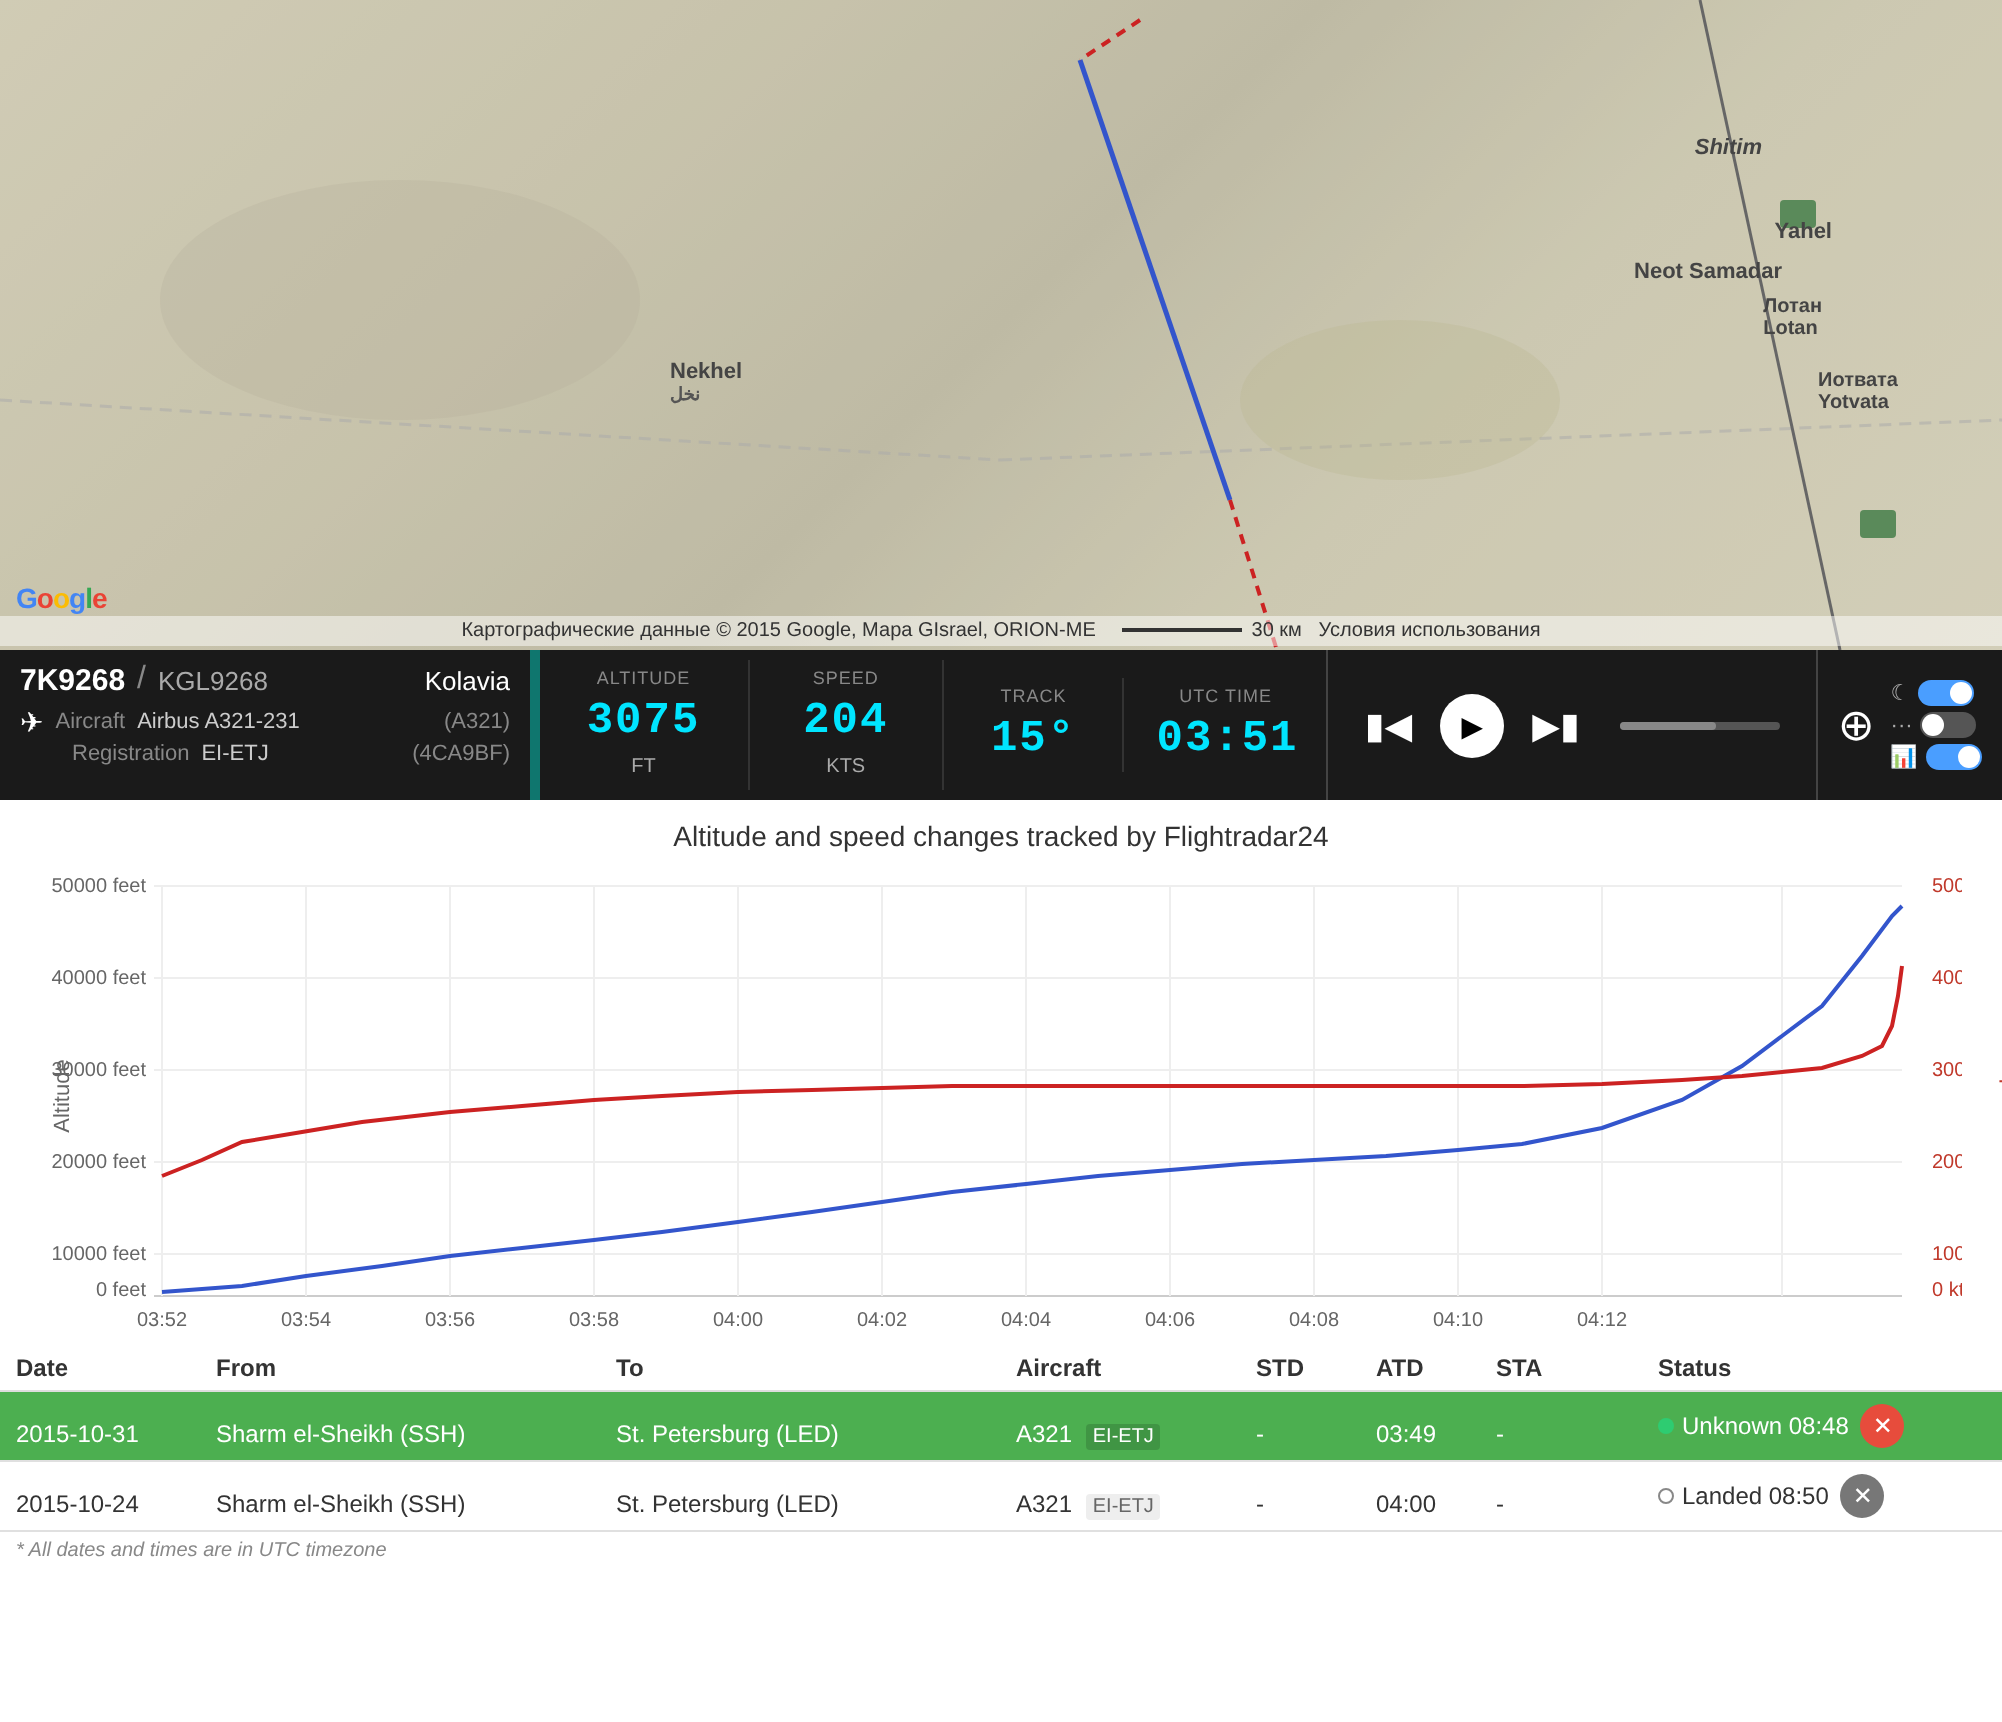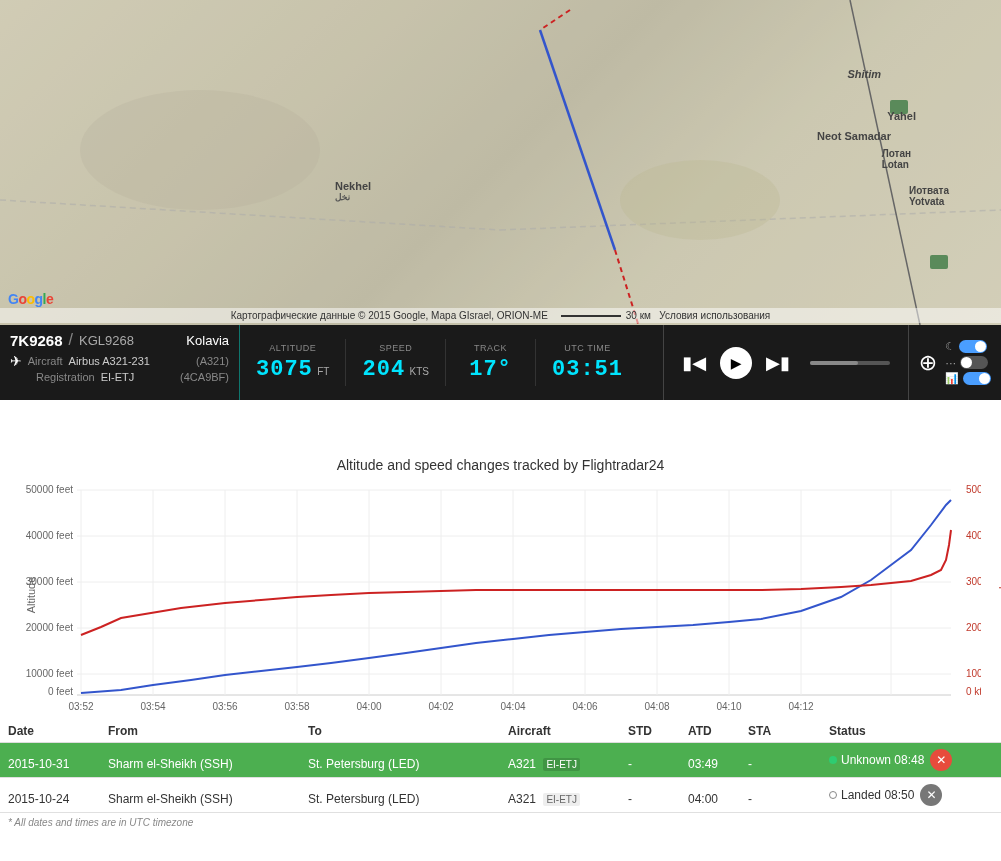--- a/index.html
+++ b/index.html
@@ -59,23 +59,23 @@
     
     #control-bar {
       width: 1001px;
       height: 75px;
       background: #1a1a1a;
       display: flex;
       align-items: stretch;
       color: #fff;
     }
     .flight-info {
-      width: 240px;
+      width: 270px;
       padding: 6px 10px;
-      border-right: 1px solid #0f766e;
+      border-right: 5px solid #0f766e;
       flex-shrink: 0;
     }
     .flight-number-row {
       display: flex;
       align-items: center;
       gap: 6px;
       margin-bottom: 4px;
     }
     .flight-number {
       font-size: 15px;
@@ -211,21 +211,20 @@
       top: 1px; right: 1px;
     }
     .toggle-switch:not(.on)::after { right: auto; left: 1px; }
     .toggle-icon { font-size: 11px; color: #aaa; }
 
     
     #chart-area {
       width: 1001px;
       background: #fff;
       padding: 10px 0 5px 0;
-      margin-top: 47px;
     }
     .chart-title {
       text-align: center;
       font-size: 14px;
       color: #333;
       margin-bottom: 2px;
     }
     .chart-subtitle {
       text-align: center;
       font-size: 12px;
@@ -392,21 +391,21 @@
     <div class="data-panel">
       <div class="data-label">SPEED</div>
       <div>
         <span class="data-value">204</span>
         <span class="data-unit">KTS</span>
       </div>
     </div>
     <div class="data-panel">
       <div class="data-label">TRACK</div>
       <div>
-        <span class="data-value">17°</span>
+        <span class="data-value">15°</span>
       </div>
     </div>
     <div class="data-panel">
       <div class="data-label">UTC TIME</div>
       <div>
         <span class="data-value">03:51</span>
       </div>
     </div>
   </div>
 

